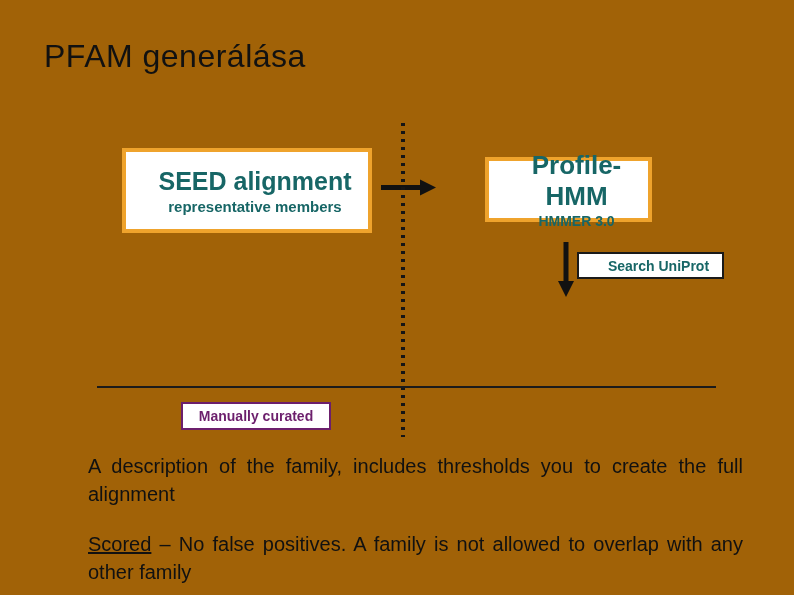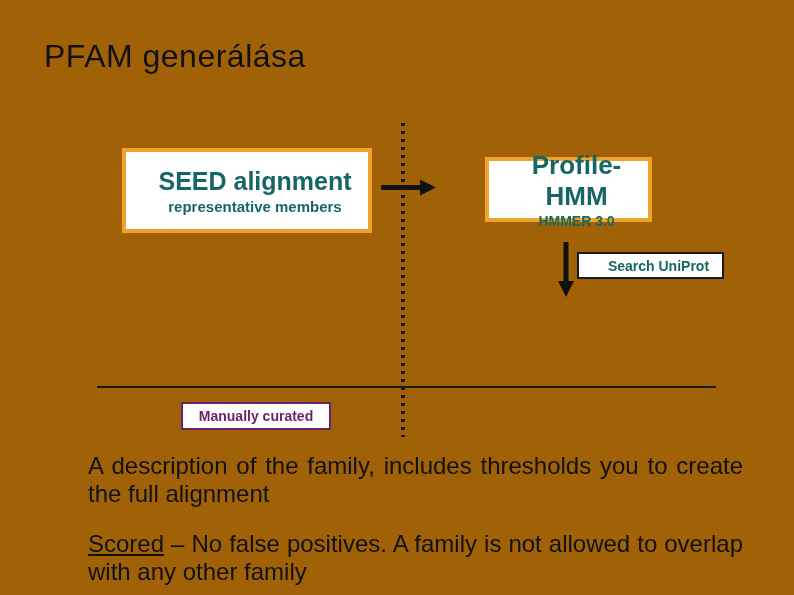--- a/index.html
+++ b/index.html
@@ -68,21 +68,21 @@
   .h-line {
     position: absolute;
     left: 97px; top: 386px;
     width: 619px; height: 2px;
     background: #1b1b1b;
   }
   .para {
     position: absolute;
     left: 88px;
     width: 655px;
-    font-size: 24px;
+    font-size: 20px;
     line-height: 28px;
     color: #111111;
     text-align: justify;
   }
   .para-1 { top: 452px; }
   .para-2 { top: 530px; }
   .underlined { text-decoration: underline; }
 </style>
 </head>
 <body>

